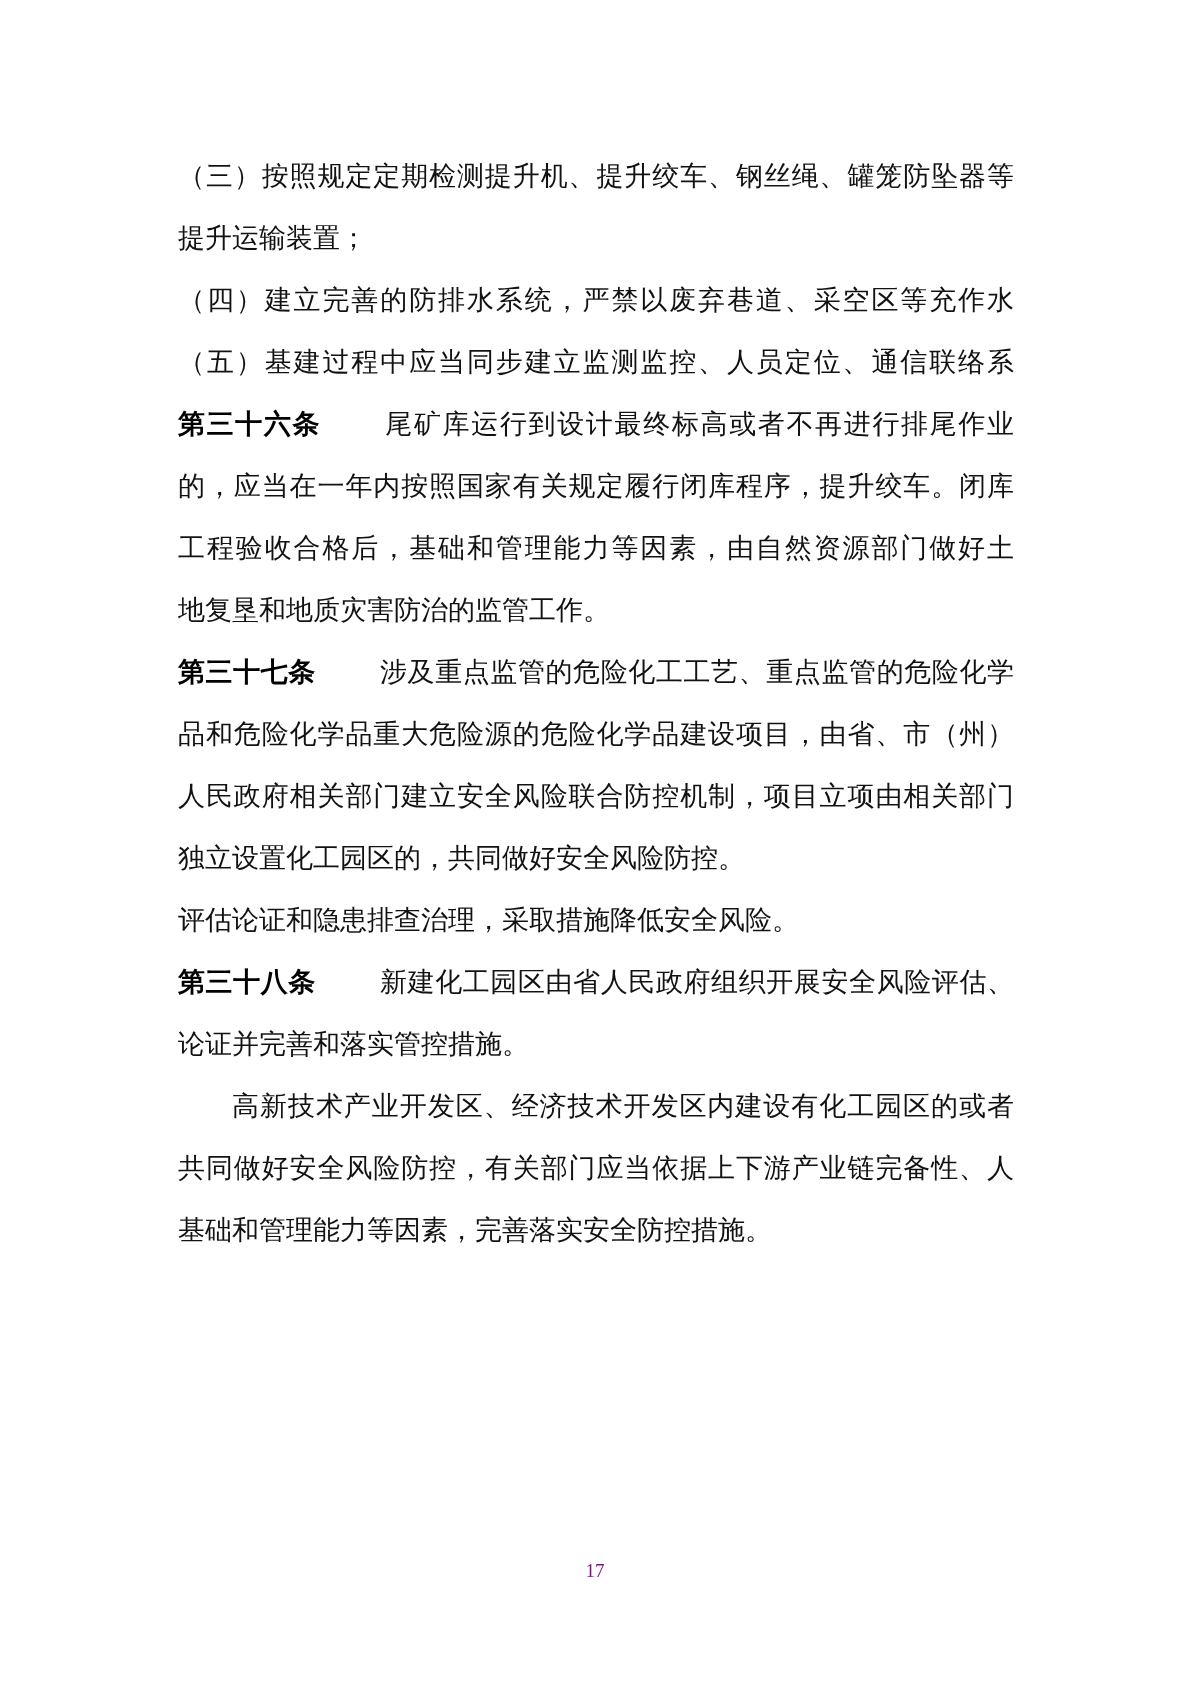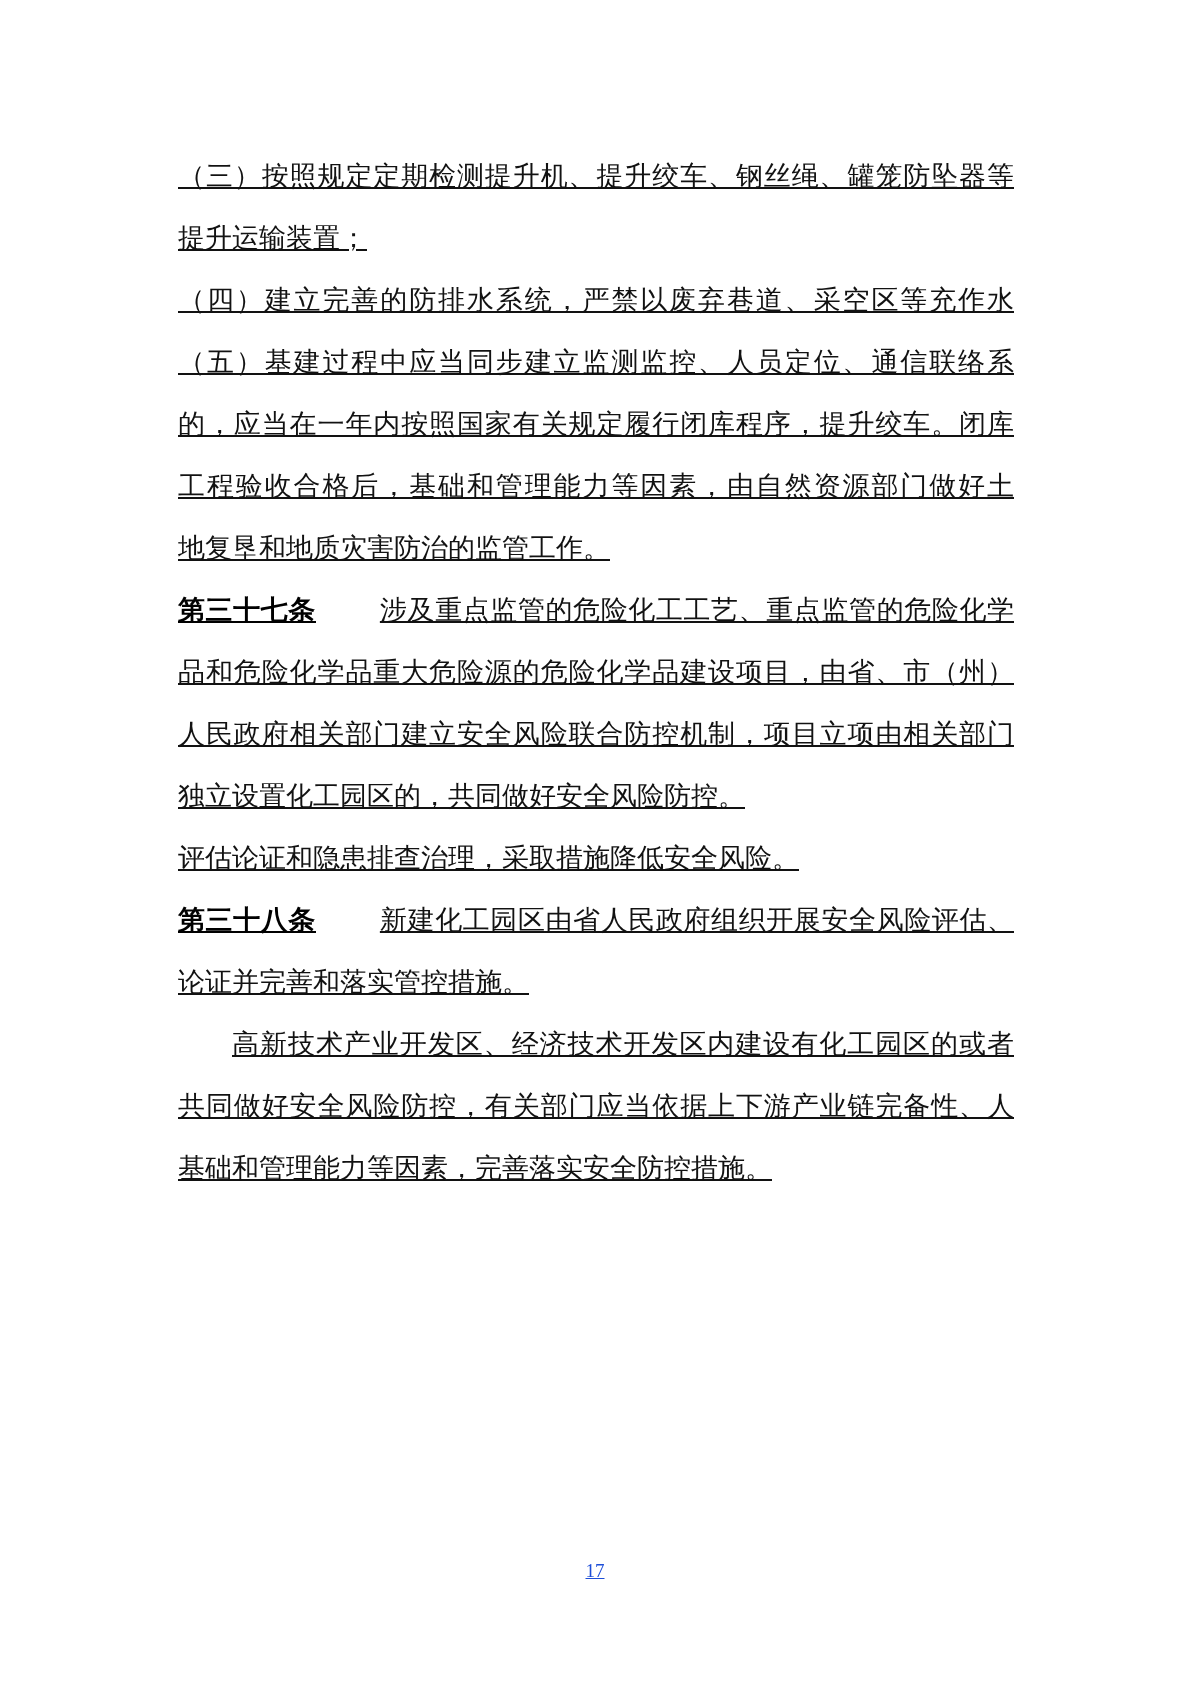--- a/index.html
+++ b/index.html
@@ -1,15 +1,15 @@
 <!DOCTYPE html>
 <html><head>
 <meta charset="utf-8">
 <style>
-  * { margin: 0; padding: 0; box-sizing: border-box; text-decoration: underline; }
+  * { margin: 0; padding: 0; box-sizing: border-box; }
   html, body {
     width: 1190px;
     height: 1683px;
     background: #ffffff;
     overflow: hidden;
   }
   body {
     position: relative;
     font-family: "Liberation Serif", "DejaVu Serif", serif;
     color: #121212;
@@ -46,21 +46,21 @@
   }
   .page-number {
     position: absolute;
     top: 1556px;
     left: 0;
     width: 100%;
     height: 30px;
     line-height: 30px;
     text-align: center;
     font-size: 19px;
-    color: #1d4ed8;
+    color: #701a75;
   }
 </style>
 </head>
 <body>
 
 <div class="text-block">
 
   <div class="para">
     <div class="line">（三）按照规定定期检测提升机、提升绞车、钢丝绳、罐笼防坠器等</div>
     <div class="line end">提升运输装置；</div>
@@ -68,20 +68,23 @@
 
   <div class="para">
     <div class="line">（四）建立完善的防排水系统，严禁以废弃巷道、采空区等充作水仓；</div>
   </div>
 
   <div class="para">
     <div class="line">（五）基建过程中应当同步建立监测监控、人员定位、通信联络系统。</div>
   </div>
 
   <div class="para">
+    <div class="line">
+      <span class="article-no">第三十六条</span><span>尾矿库运行到设计最终标高或者不再进行排尾作业</span>
+    </div>
     <div class="line">的，应当在一年内按照国家有关规定履行闭库程序，提升绞车。闭库</div>
     <div class="line">工程验收合格后，基础和管理能力等因素，由自然资源部门做好土</div>
     <div class="line end">地复垦和地质灾害防治的监管工作。</div>
   </div>
 
   <div class="para">
     <div class="line">
       <span class="article-no">第三十七条</span><span>涉及重点监管的危险化工工艺、重点监管的危险化学</span>
     </div>
     <div class="line">品和危险化学品重大危险源的危险化学品建设项目，由省、市（州）</div>

